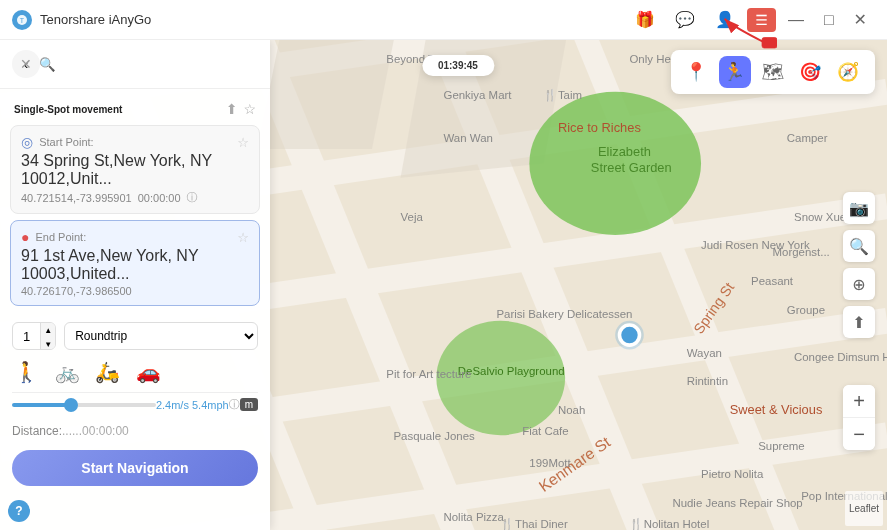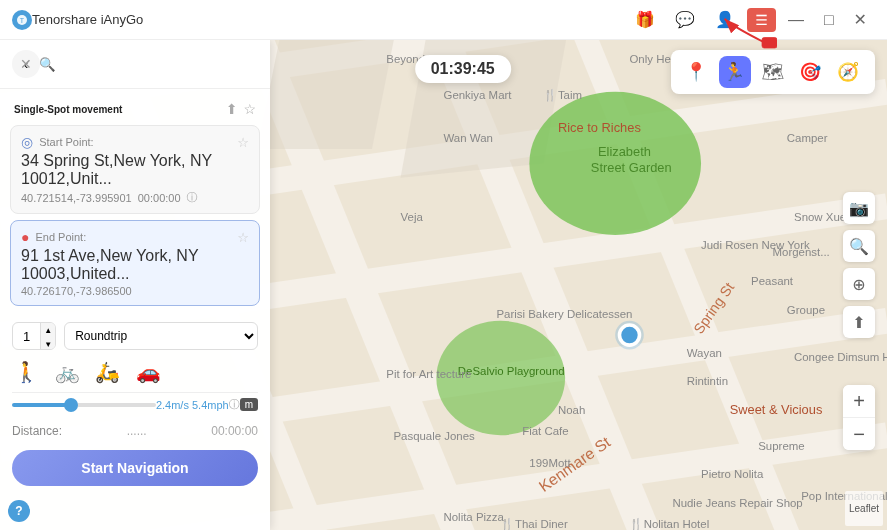--- a/index.html
+++ b/index.html
@@ -4,21 +4,21 @@
   <style>
     * { margin: 0; padding: 0; box-sizing: border-box; }
     body { width: 887px; height: 530px; overflow: hidden; font-family: -apple-system, BlinkMacSystemFont, 'Segoe UI', sans-serif; position: relative; }
 
     
     #titlebar {
       position: absolute; top: 0; left: 0; right: 0; height: 40px;
       background: #fff; display: flex; align-items: center; justify-content: space-between;
       z-index: 100; border-bottom: 1px solid #eee; padding: 0 12px;
     }
-    #titlebar-left { display: flex; align-items: center; }
+    #titlebar-left { display: flex; align-items: center; gap: 8px; }
     #app-logo { width: 20px; height: 20px; background: #4a9eda; border-radius: 50%; display: flex; align-items: center; justify-content: center; }
     #app-logo svg { width: 14px; height: 14px; }
     #app-title { font-size: 13px; color: #333; font-weight: 500; }
     #titlebar-right { display: flex; align-items: center; gap: 4px; }
     .titlebar-btn { background: none; border: none; cursor: pointer; padding: 4px 8px; font-size: 16px; color: #666; }
     #menu-btn { background: #e55a4e; border-radius: 4px; color: #fff; font-size: 14px; padding: 4px 8px; border: none; cursor: pointer; }
     #upgrade-btn { background: linear-gradient(135deg, #ff8c42, #ff5555); border: none; border-radius: 20px; color: #fff; font-size: 12px; padding: 5px 14px; cursor: pointer; display: flex; align-items: center; gap: 4px; font-weight: 600; }
 
     
     #map-container {
@@ -87,21 +87,21 @@
 
     
     #speed-section { display: flex; align-items: center; padding-bottom: 8px; }
     #speed-slider { flex: 1; height: 4px; -webkit-appearance: none; appearance: none; background: linear-gradient(to right, #4a9eda 0%, #4a9eda 40%, #ddd 40%); border-radius: 2px; }
     #speed-slider::-webkit-slider-thumb { -webkit-appearance: none; width: 14px; height: 14px; background: #4a9eda; border-radius: 50%; cursor: pointer; }
     #speed-label { font-size: 11px; color: #4a9eda; white-space: nowrap; }
     .speed-info { font-size: 11px; color: #aaa; cursor: pointer; }
     .unit-badge { background: #555; color: #fff; font-size: 10px; padding: 1px 5px; border-radius: 3px; cursor: pointer; }
 
     
-    #distance-row { display: flex; align-items: center; justify-content: space-between; padding: 4px 0; }
+    #distance-row { display: flex; align-items: center; padding: 4px 0; }
     #distance-label { font-size: 12px; color: #888; }
     #distance-dots { font-size: 12px; color: #aaa; }
     #distance-time { font-size: 12px; color: #aaa; }
 
     
     #start-nav-btn {
       background: linear-gradient(135deg, #8899ee, #6677dd);
       color: #fff; border: none; border-radius: 25px;
       padding: 10px 0; width: 100%; font-size: 14px; font-weight: 600;
       cursor: pointer; margin: 8px 0 6px;
@@ -113,21 +113,21 @@
       display: flex; gap: 6px; background: #fff; border-radius: 8px;
       padding: 6px 10px; box-shadow: 0 2px 8px rgba(0,0,0,0.15);
     }
     .map-tool { background: none; border: none; cursor: pointer; width: 32px; height: 32px; display: flex; align-items: center; justify-content: center; border-radius: 6px; font-size: 18px; color: #666; }
     .map-tool-highlight { background: #6677ff; color: #fff !important; border-radius: 8px; }
 
     
     #timer-badge {
       position: absolute; top: 55px; left: 50%; transform: translateX(-30%);
       background: #fff; border-radius: 20px; padding: 5px 16px;
-      font-size: 16px; font-weight: 600; color: #333;
+      font-size: 10px; font-weight: 600; color: #333;
       box-shadow: 0 2px 8px rgba(0,0,0,0.15); z-index: 60;
     }
 
     
     #zoom-controls {
       position: absolute; bottom: 80px; right: 12px; z-index: 60;
       display: flex; flex-direction: column; background: #fff;
       border-radius: 6px; box-shadow: 0 2px 6px rgba(0,0,0,0.15); overflow: hidden;
     }
     .zoom-btn { background: #fff; border: none; width: 32px; height: 32px; font-size: 20px; cursor: pointer; color: #555; display: flex; align-items: center; justify-content: center; }

